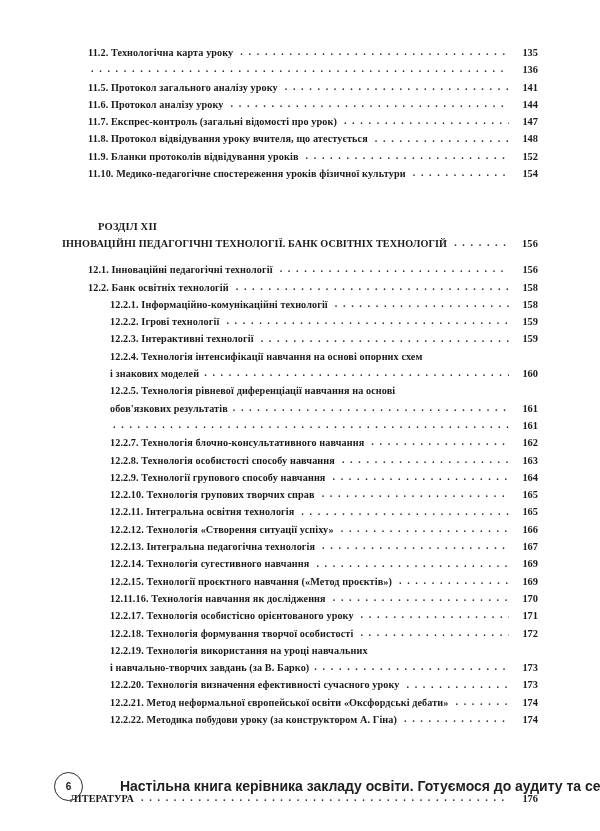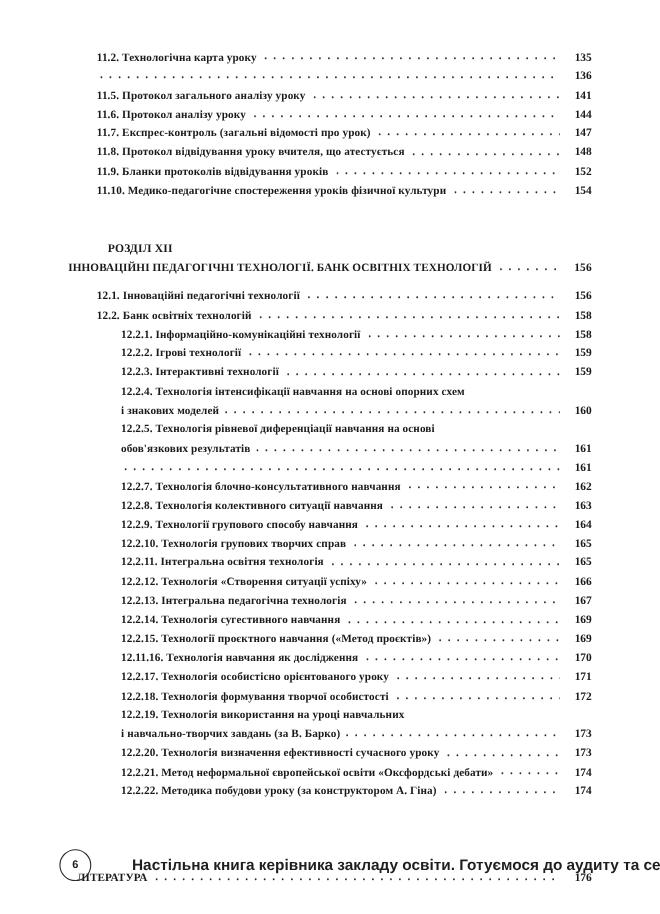--- a/index.html
+++ b/index.html
@@ -255,21 +255,21 @@
         <div class="toc-row lvl-2">
           <span class="leader"></span>
           <span class="pg">161</span>
         </div>
         <div class="toc-row lvl-2">
           <span class="lbl">12.2.7. Технологія блочно-консультативного навчання</span>
           <span class="leader"></span>
           <span class="pg">162</span>
         </div>
         <div class="toc-row lvl-2">
-          <span class="lbl">12.2.8. Технологія колективного ситуації навчання</span>
+          <span class="lbl">12.2.8. Технологія особистості способу навчання</span>
           <span class="leader"></span>
           <span class="pg">163</span>
         </div>
         <div class="toc-row lvl-2">
           <span class="lbl">12.2.9. Технології групового способу навчання</span>
           <span class="leader"></span>
           <span class="pg">164</span>
         </div>
         <div class="toc-row lvl-2">
           <span class="lbl">12.2.10. Технологія групових творчих справ</span>

